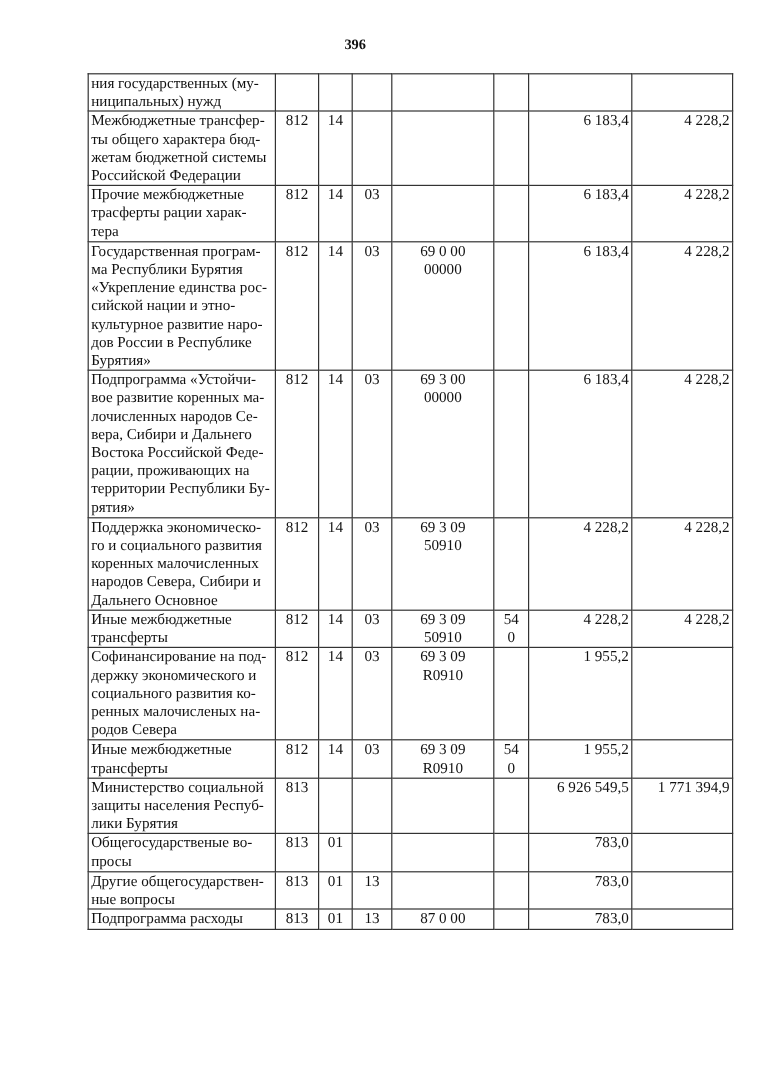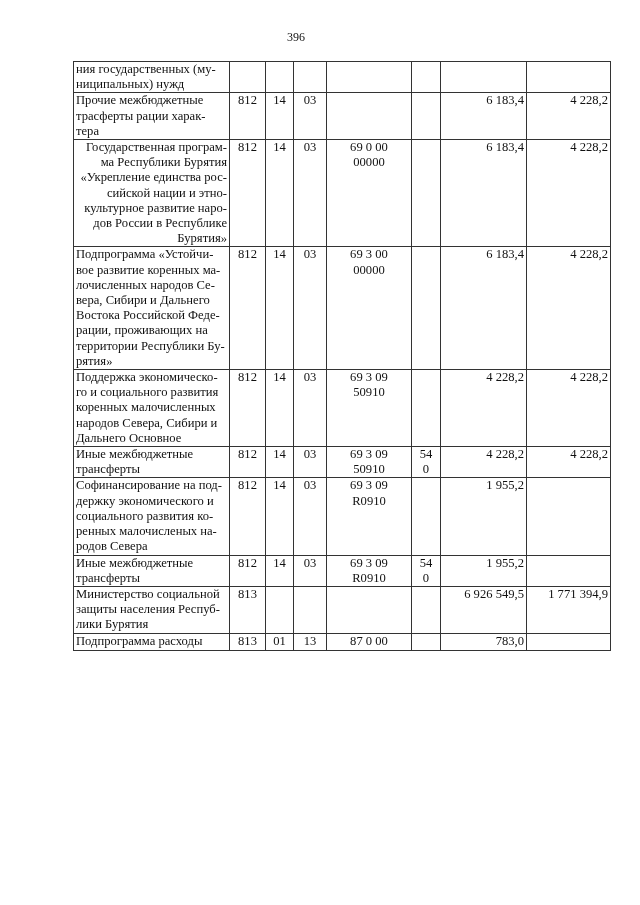--- a/index.html
+++ b/index.html
@@ -1,19 +1,19 @@
 <!DOCTYPE html>
 <html><head>
 <meta charset="utf-8">
 <style>
   html, body { margin: 0; padding: 0; background: #ffffff; }
   body { width: 640px; height: 905px; position: relative; overflow: hidden;
          font-family: "Liberation Serif", "DejaVu Serif", serif; color: #111; }
   .page-number { position: absolute; top: 30px; left: 0; width: 592px; text-align: center;
-                 font-size: 12px; }
+                 font-size: 12px; font-weight: bold; }
   table.budget { position: absolute; left: 73px; top: 61px; border-collapse: collapse;
                  table-layout: fixed; width: 537px; font-size: 12.6px; line-height: 15.2px; }
   table.budget td { border: 1.2px solid #333; vertical-align: top; padding: 0 2px 0 2px;
                     overflow: hidden; }
   td.c-name { text-align: left; padding-left: 1px; }
   td.c-code { text-align: center; }
   td.c-num  { text-align: right; padding-right: 5px; }
 </style>
 </head>
 <body>
@@ -36,34 +36,47 @@
         <td class="c-name" style="white-space: pre-line;">ния государственных (му-
 ниципальных) нужд</td>
         <td class="c-code" style="white-space: pre-line;"></td>
         <td class="c-code" style="white-space: pre-line;"></td>
         <td class="c-code" style="white-space: pre-line;"></td>
         <td class="c-code" style="white-space: pre-line;"></td>
         <td class="c-code" style="white-space: pre-line;"></td>
         <td class="c-num" style="white-space: pre-line;"></td>
         <td class="c-num" style="white-space: pre-line;"></td>
       </tr>
+      <tr style="height: 61px;">
+        <td class="c-name" style="white-space: pre-line;">Межбюджетные трансфер-
+ты общего характера бюд-
+жетам бюджетной системы
+Российской Федерации</td>
+        <td class="c-code" style="white-space: pre-line;">812</td>
+        <td class="c-code" style="white-space: pre-line;">14</td>
+        <td class="c-code" style="white-space: pre-line;"></td>
+        <td class="c-code" style="white-space: pre-line;"></td>
+        <td class="c-code" style="white-space: pre-line;"></td>
+        <td class="c-num" style="white-space: pre-line;">6 183,4</td>
+        <td class="c-num" style="white-space: pre-line;">4 228,2</td>
+      </tr>
       <tr style="height: 46px;">
         <td class="c-name" style="white-space: pre-line;">Прочие межбюджетные
 трасферты рации харак-
 тера</td>
         <td class="c-code" style="white-space: pre-line;">812</td>
         <td class="c-code" style="white-space: pre-line;">14</td>
         <td class="c-code" style="white-space: pre-line;">03</td>
         <td class="c-code" style="white-space: pre-line;"></td>
         <td class="c-code" style="white-space: pre-line;"></td>
         <td class="c-num" style="white-space: pre-line;">6 183,4</td>
         <td class="c-num" style="white-space: pre-line;">4 228,2</td>
       </tr>
       <tr style="height: 107px;">
-        <td class="c-name" style="white-space: pre-line; text-align: right;">Государственная програм-
+        <td class="c-name" style="white-space: pre-line;">Государственная програм-
 ма Республики Бурятия
 «Укрепление единства рос-
 сийской нации и этно-
 культурное развитие наро-
 дов России в Республике
 Бурятия»</td>
         <td class="c-code" style="white-space: pre-line;">812</td>
         <td class="c-code" style="white-space: pre-line;">14</td>
         <td class="c-code" style="white-space: pre-line;">03</td>
         <td class="c-code" style="white-space: pre-line;">69 0 00
@@ -151,20 +164,42 @@
 защиты населения Респуб-
 лики Бурятия</td>
         <td class="c-code" style="white-space: pre-line;">813</td>
         <td class="c-code" style="white-space: pre-line;"></td>
         <td class="c-code" style="white-space: pre-line;"></td>
         <td class="c-code" style="white-space: pre-line;"></td>
         <td class="c-code" style="white-space: pre-line;"></td>
         <td class="c-num" style="white-space: pre-line; margin-left: 24px;">6 926 549,5</td>
         <td class="c-num" style="white-space: pre-line;">1 771 394,9</td>
       </tr>
+      <tr style="height: 31px;">
+        <td class="c-name" style="white-space: pre-line;">Общегосударственые во-
+просы</td>
+        <td class="c-code" style="white-space: pre-line;">813</td>
+        <td class="c-code" style="white-space: pre-line;">01</td>
+        <td class="c-code" style="white-space: pre-line;"></td>
+        <td class="c-code" style="white-space: pre-line;"></td>
+        <td class="c-code" style="white-space: pre-line;"></td>
+        <td class="c-num" style="white-space: pre-line;">783,0</td>
+        <td class="c-num" style="white-space: pre-line;"></td>
+      </tr>
+      <tr style="height: 31px;">
+        <td class="c-name" style="white-space: pre-line;">Другие общегосударствен-
+ные вопросы</td>
+        <td class="c-code" style="white-space: pre-line;">813</td>
+        <td class="c-code" style="white-space: pre-line;">01</td>
+        <td class="c-code" style="white-space: pre-line;">13</td>
+        <td class="c-code" style="white-space: pre-line;"></td>
+        <td class="c-code" style="white-space: pre-line;"></td>
+        <td class="c-num" style="white-space: pre-line;">783,0</td>
+        <td class="c-num" style="white-space: pre-line;"></td>
+      </tr>
       <tr style="height: 17px;">
         <td class="c-name" style="white-space: pre-line;">Подпрограмма расходы</td>
         <td class="c-code" style="white-space: pre-line;">813</td>
         <td class="c-code" style="white-space: pre-line;">01</td>
         <td class="c-code" style="white-space: pre-line;">13</td>
         <td class="c-code" style="white-space: pre-line;">87 0 00</td>
         <td class="c-code" style="white-space: pre-line;"></td>
         <td class="c-num" style="white-space: pre-line;">783,0</td>
         <td class="c-num" style="white-space: pre-line;"></td>
       </tr>

